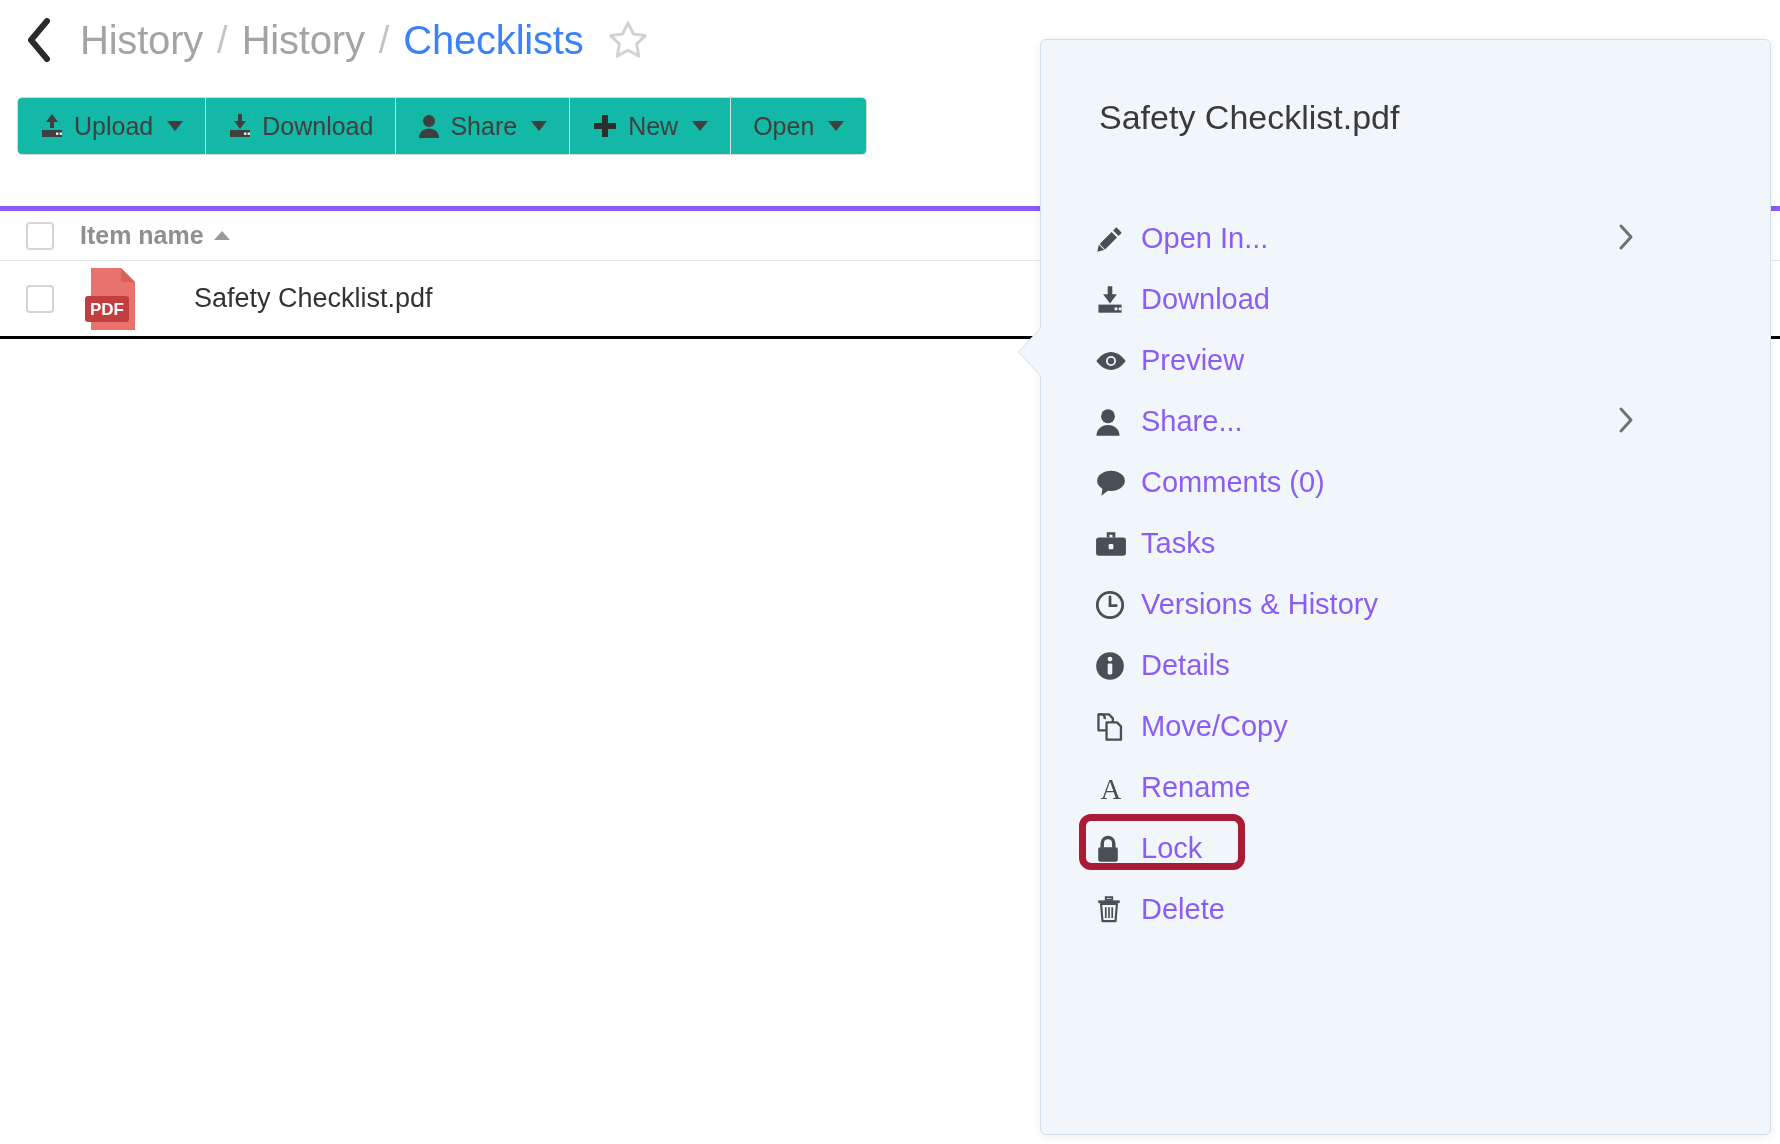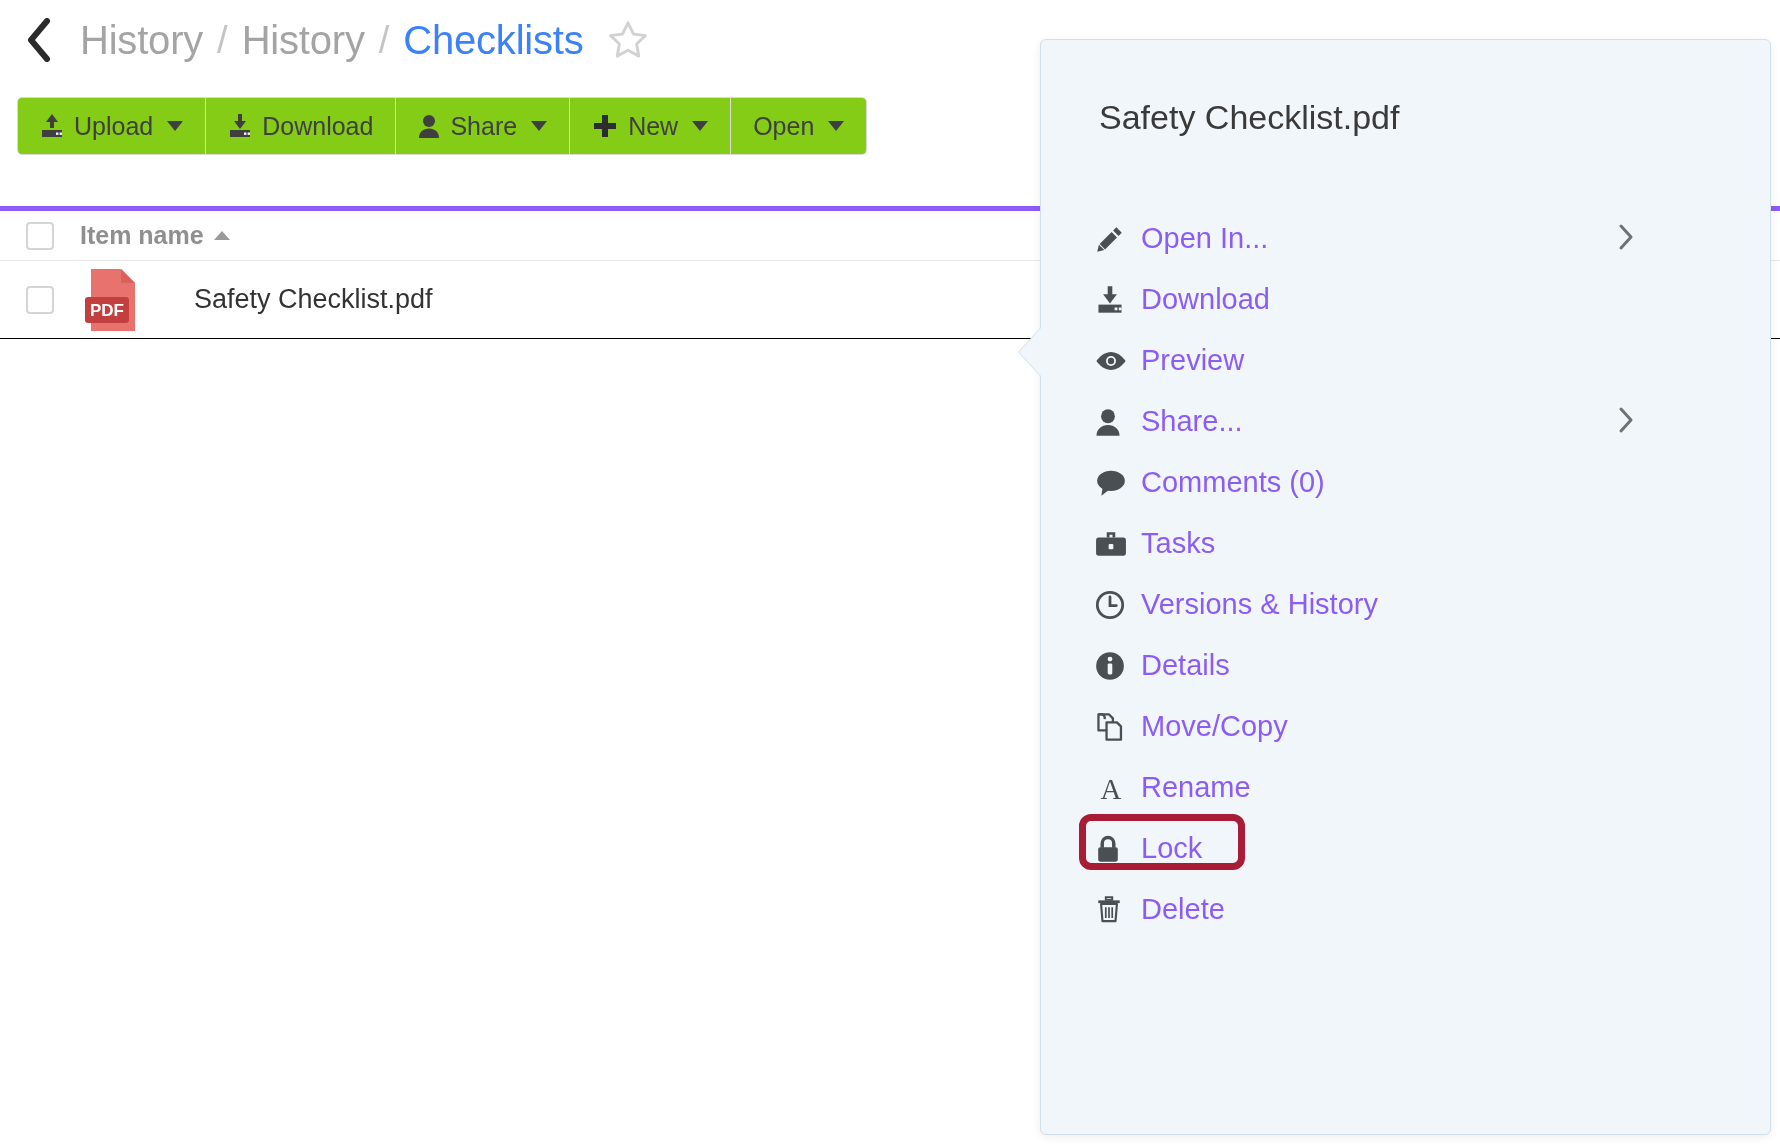--- a/index.html
+++ b/index.html
@@ -37,21 +37,21 @@
     display: flex; align-items: stretch;
     height: 58px;
     border: 1px solid #d9d9d9; border-radius: 5px;
     background: #f7f7f7;
     overflow: visible;
   }
   .tb-btn {
     display: flex; align-items: center; justify-content: center;
     padding: 0 22px;
     font-size: 25px; color: #3f3f3f;
-    background: #84cc16;
+    background: #14b8a6;
     border-right: 1px solid #dcdcdc;
     cursor: pointer; white-space: nowrap;
     gap: 10px;
   }
   .tb-btn:first-child { border-radius: 4px 0 0 4px; }
   .tb-btn:last-child { border-right: none; border-radius: 0 4px 4px 0; }
   .tb-icn { display:flex; align-items:center; }
   .caret {
     width: 0; height: 0; border-left: 8px solid transparent; border-right: 8px solid transparent;
     border-top: 10px solid #3f3f3f; margin-left: 4px;
@@ -67,21 +67,21 @@
   }
 
   
   .table-wrap { position: absolute; left: 0; top: 206px; width: 1780px; }
   .thead-row {
     display: flex; align-items: center; height: 55px;
     border-top: 5px solid #8b5cf6; border-bottom: 1px solid #e7e7e7;
   }
   .trow {
     display: flex; align-items: center; height: 78px;
-    border-bottom: 1px solid #000000; background: #fff;
+    border-bottom: 3px solid #000000; background: #fff;
   }
   .cb-cell { width: 80px; display:flex; justify-content:center; align-items:center; }
   .checkbox {
     width: 28px; height: 28px; border: 2px solid #d5d5d5; border-radius: 4px;
     background: #fff; cursor: pointer;
   }
   .col-head {
     font-size: 25px; font-weight: bold; color: #8f8f8f; display: flex; align-items: center;
     gap: 10px; cursor: pointer;
   }

